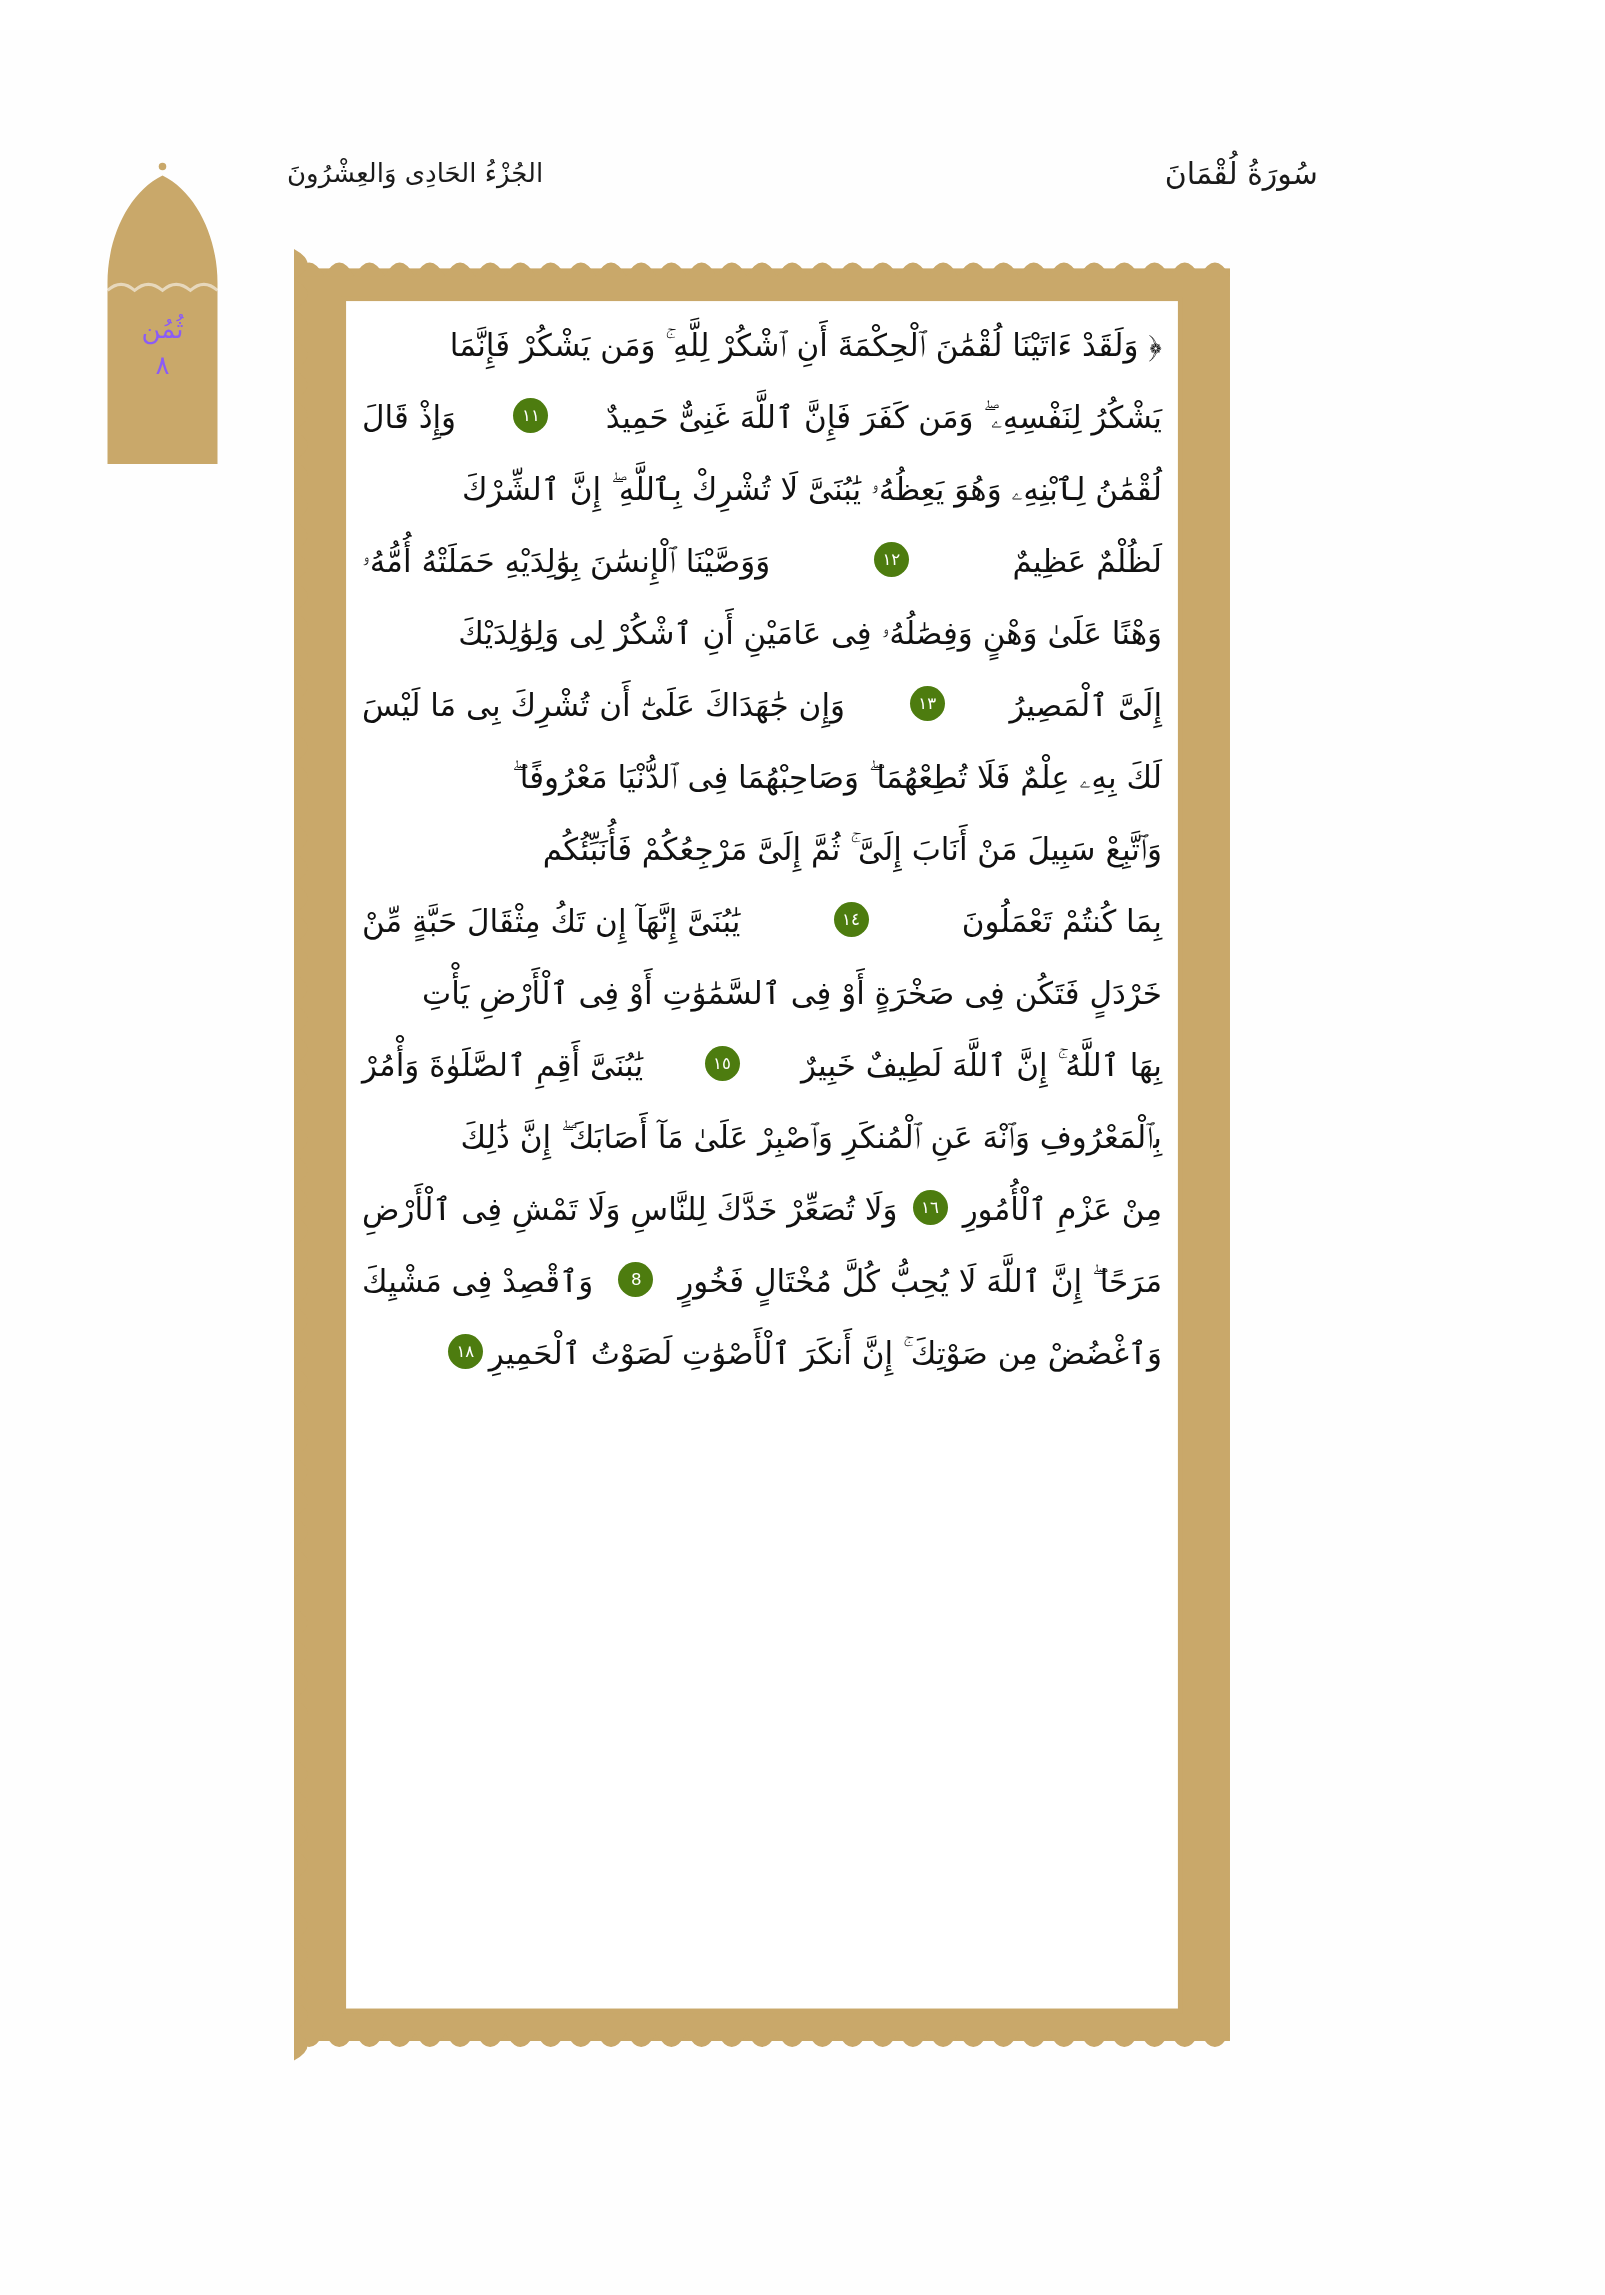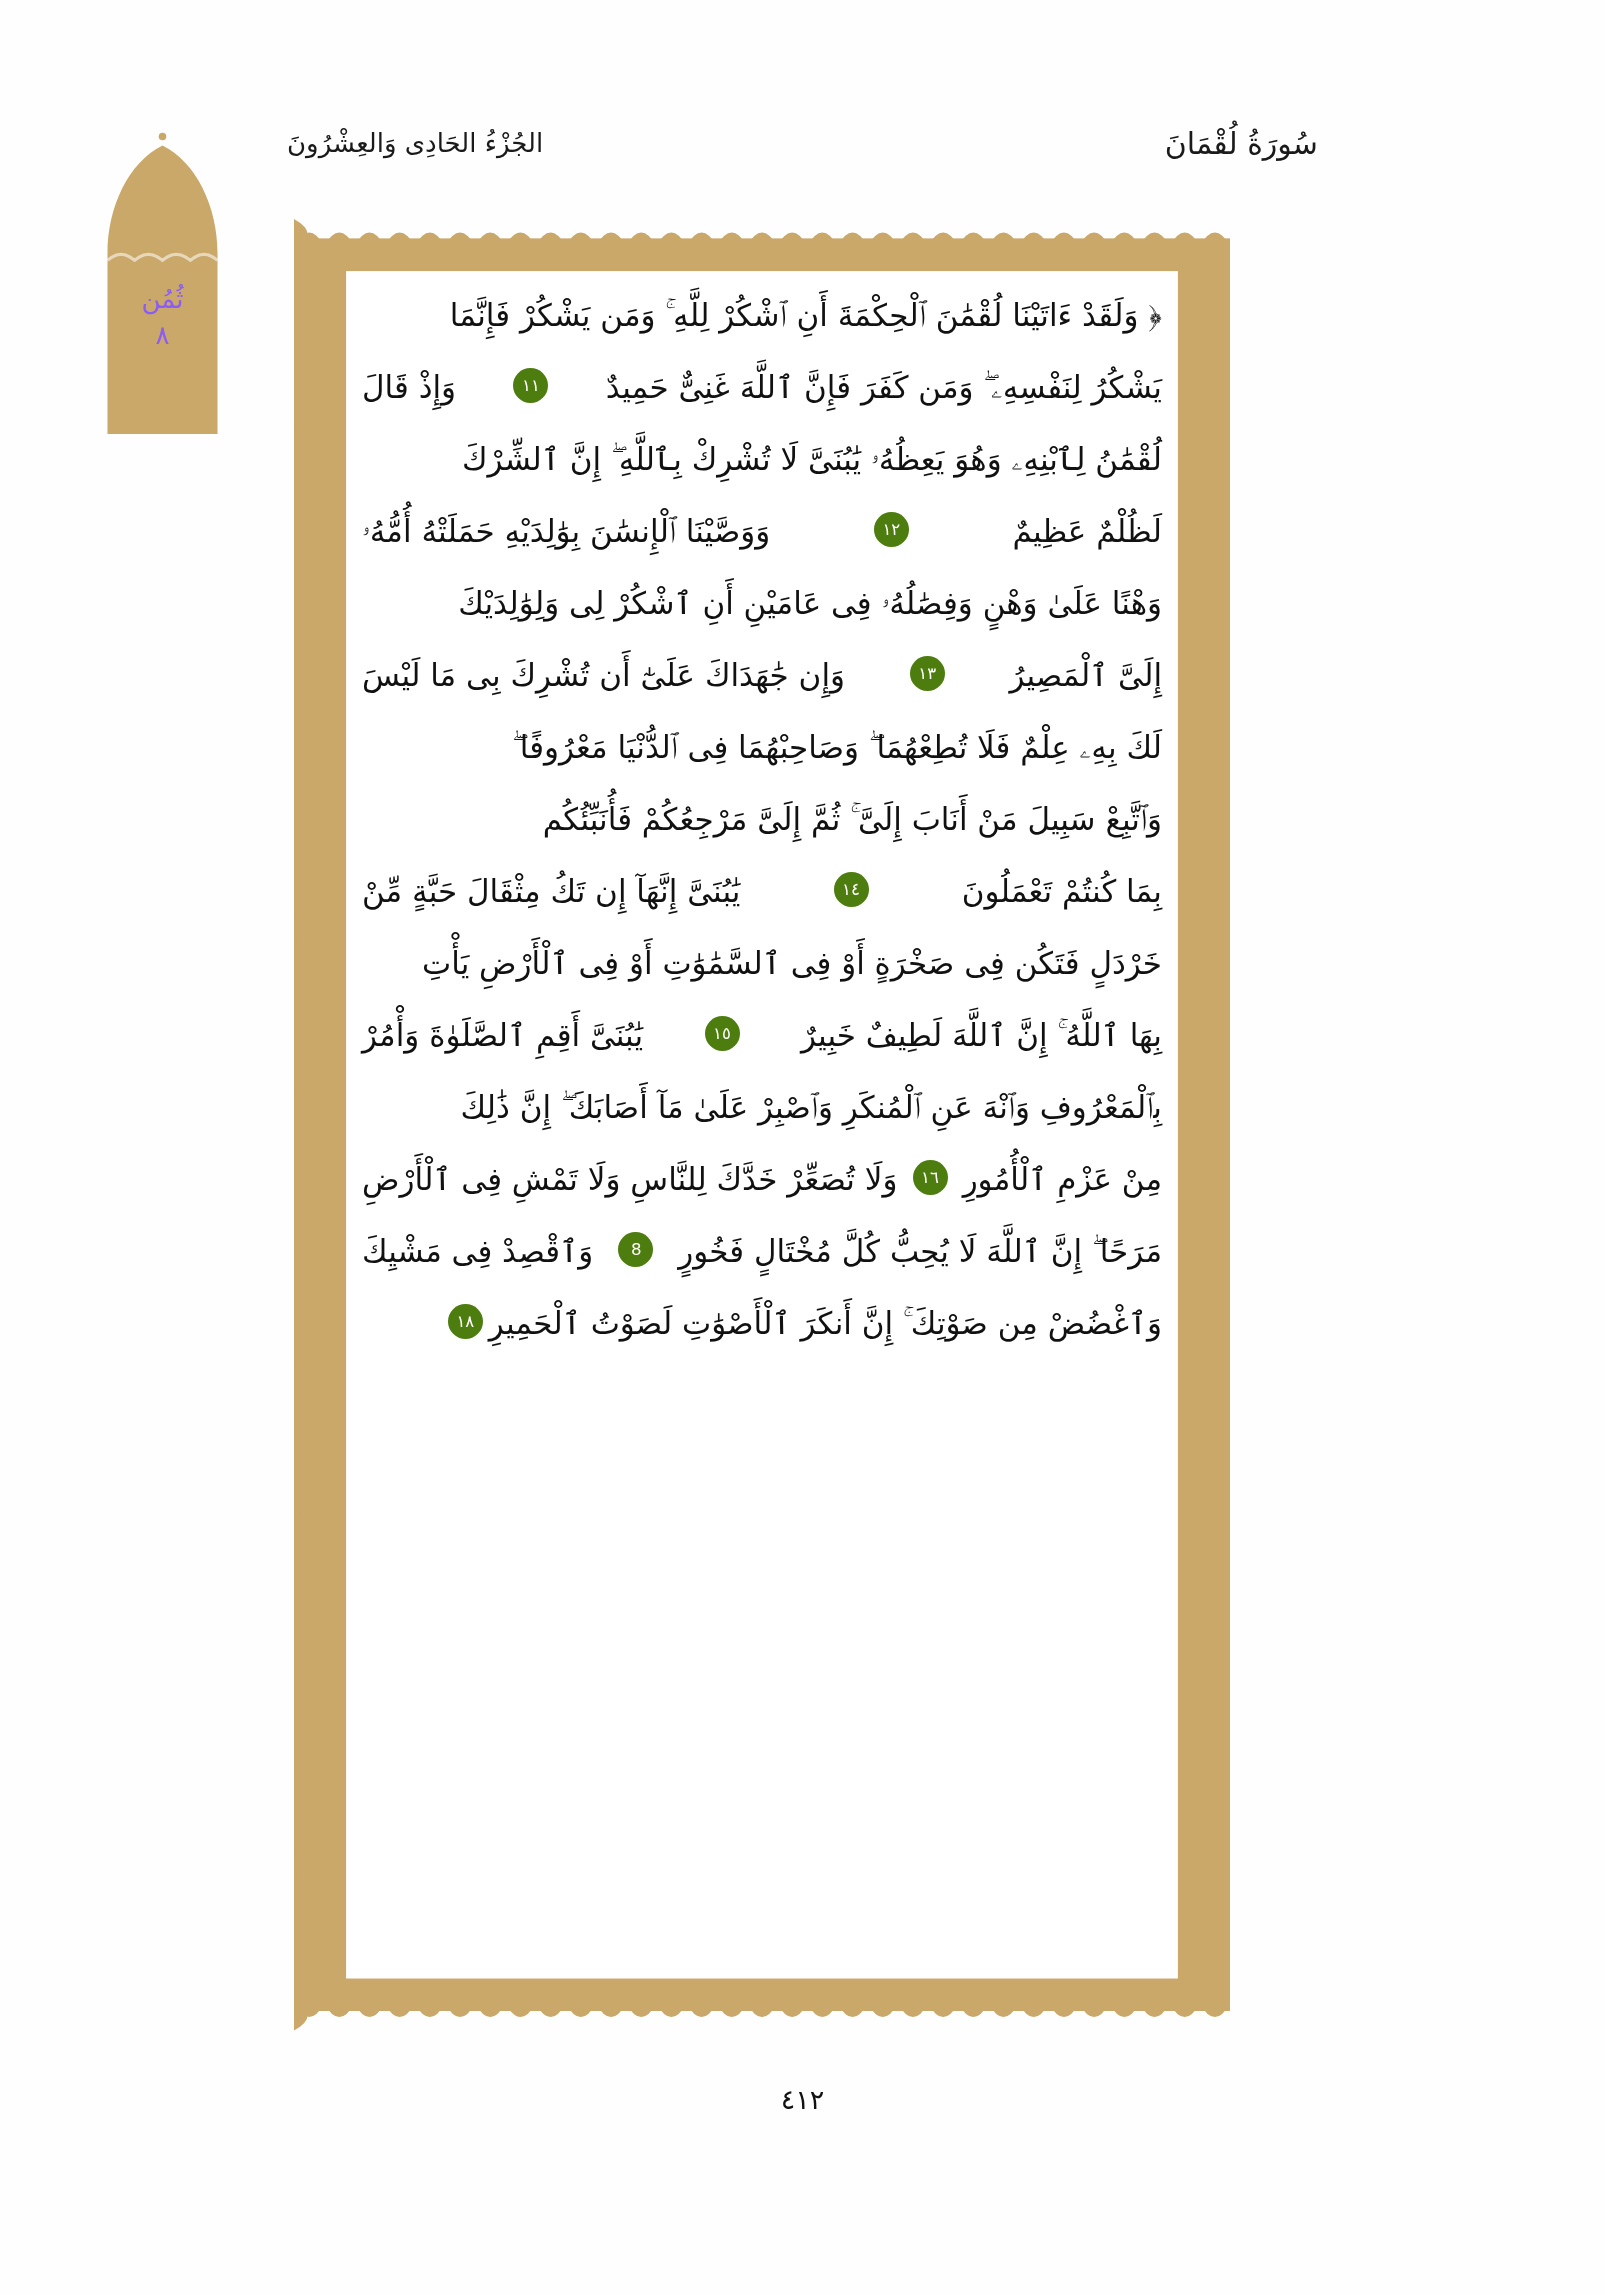--- a/index.html
+++ b/index.html
@@ -13,20 +13,21 @@
     position: relative;
     font-family: "DejaVu Sans", sans-serif;
     overflow: hidden;
   }
 
   
   .page {
     position: absolute;
     inset: 0;
     background: #fefefe;
+    margin-top: 30px;
   }
 
   
   .header {
     position: absolute;
     top: 113px;
     left: 287px;
     right: 287px;
     height: 60px;
     display: flex;
@@ -329,16 +330,15 @@
       <span class="seg">وَٱقْصِدْ فِى مَشْيِكَ</span>
     </div>
 
     <div class="ayah-line last">
       <span class="seg">وَٱغْضُضْ مِن صَوْتِكَ ۚ إِنَّ أَنكَرَ ٱلْأَصْوَٰتِ لَصَوْتُ ٱلْحَمِيرِ</span>
       <span class="ayah-num">١٨</span>
     </div>
 
   </div>
 
-  <div class="page-number">٤١٢</div>
 
 </div>
 
 
 </body></html>

